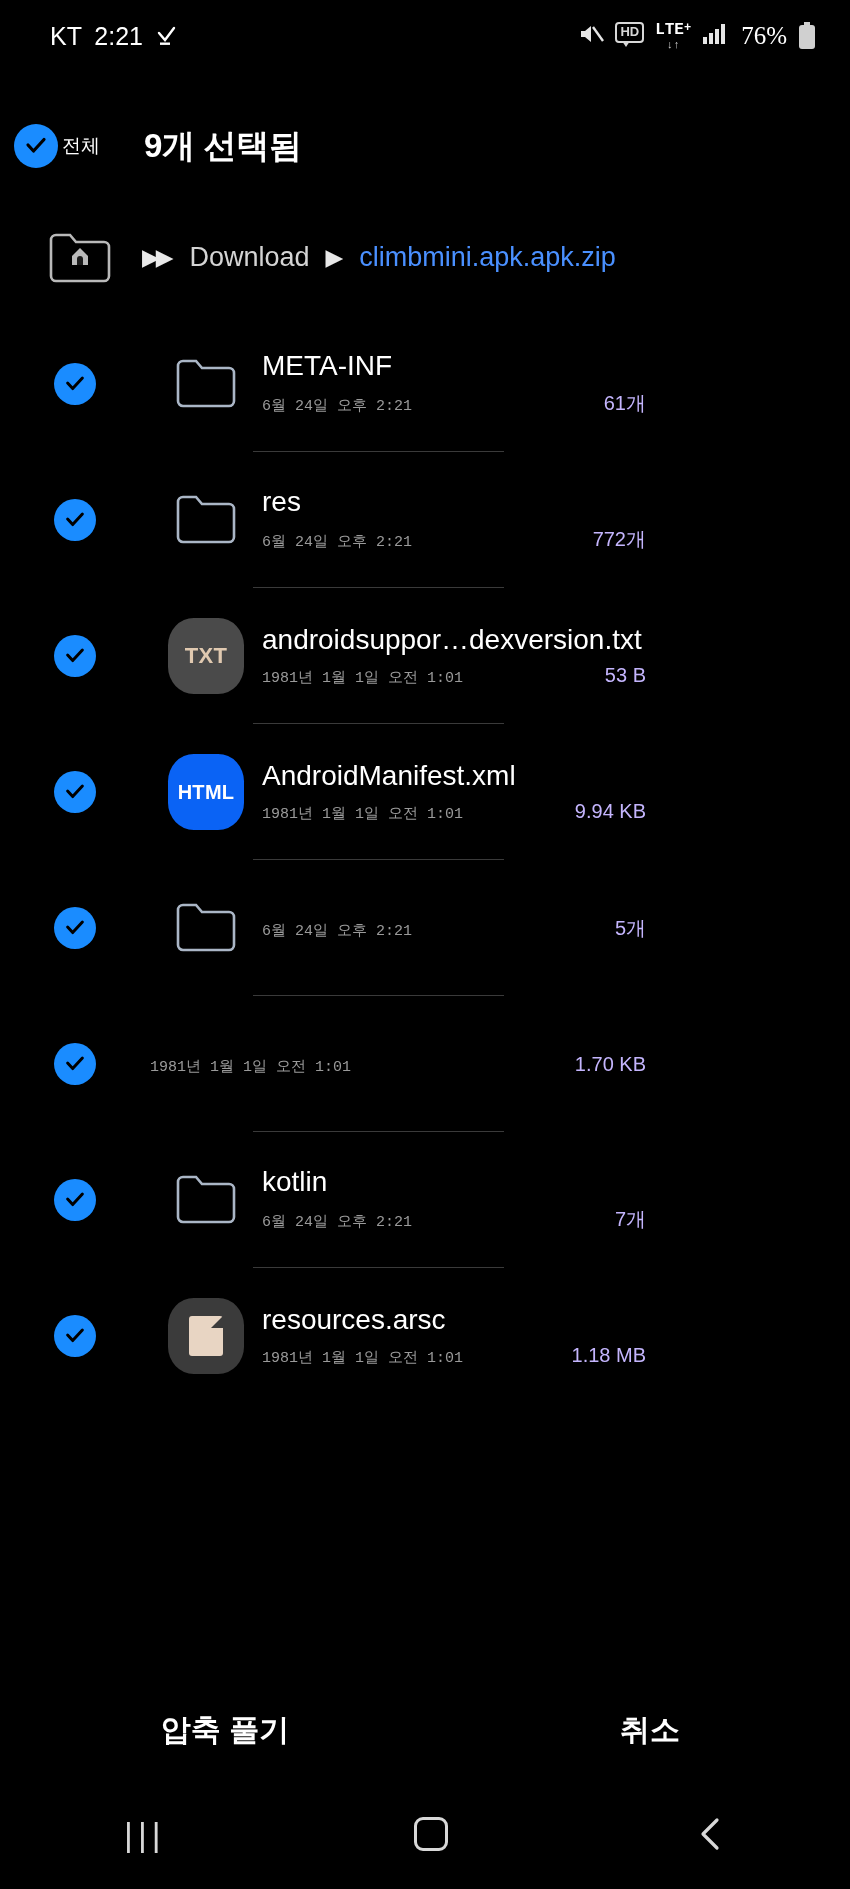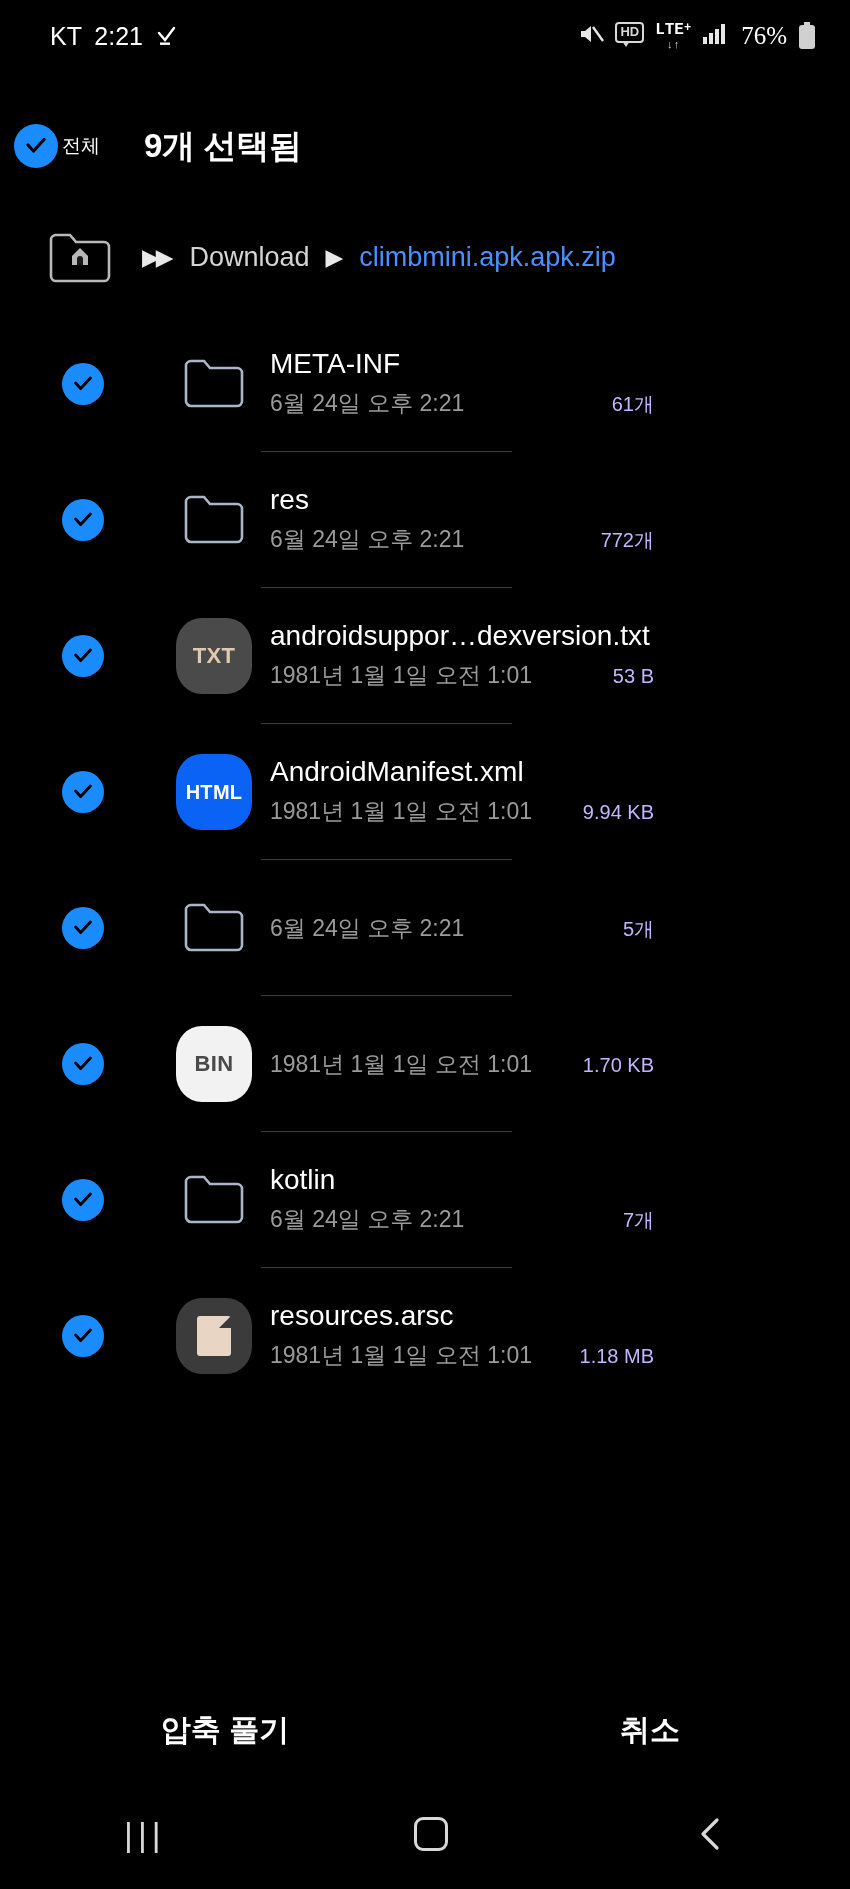--- a/index.html
+++ b/index.html
@@ -59,21 +59,21 @@
     position:absolute; top:218px; left:0; width:850px; height:78px;
     display:flex; align-items:center; padding-left:48px; gap:0;
   }
   .home-folder { width:64px; height:54px; flex:none; }
   .bc-arrows { color:#e8e8e8; font-size:23px; letter-spacing:-4px; margin:0 20px 0 30px; }
   .bc-arrow1 { color:#e8e8e8; font-size:23px; margin:0 16px; }
   .bc-seg { color:#d4d4d4; font-size:27px; }
   .bc-seg.cur { color:#4a90ff; }
 
   
-  .filelist { position:absolute; top:316px; left:8px; width:682px; }
+  .filelist { position:absolute; top:316px; left:0; width:682px; }
   .row { position:relative; height:136px; display:flex; align-items:center; }
   .row-check { width:150px; display:flex; justify-content:center; flex:none; }
   .check-circle-sm {
     width:42px; height:42px; border-radius:50%;
     background:#1a8cff; display:flex; align-items:center; justify-content:center;
   }
   .row-icon { width:112px; display:flex; justify-content:center; align-items:center; flex:none; }
 
   .folder-ico { width:60px; height:52px; }
 
@@ -92,21 +92,21 @@
     position:relative;
   }
   .sq-generic .page:after{
     content:""; position:absolute; right:0; top:0;
     border-left:12px solid transparent; border-bottom:12px solid #3b3b3b;
   }
 
   .row-text { flex:1; padding-right:36px; display:flex; flex-direction:column; gap:9px; }
   .row-name { color:#fff; font-size:28px; line-height:1.05; }
   .row-meta { display:flex; align-items:baseline; justify-content:space-between; }
-  .row-date { color:#9a9a9a; font-size:23px; }
+  .row-date { color:#9a9a9a; font-size:15px;font-family:Liberation Mono, monospace; }
   .row-size { color:#c4b5fd; font-size:20px; white-space:nowrap; }
   .divider {
     position:absolute; left:253px; right:178px; bottom:0; height:1px;
     background:#3a3a3a;
   }
 
   
   .actionbar {
     position:absolute; bottom:110px; left:0; width:850px; height:98px;
     display:flex; align-items:center;
@@ -324,23 +324,20 @@
     </div>
 
     <div class="row">
       <div class="row-check">
         <span class="check-circle-sm">
           <svg width="24" height="24" viewBox="0 0 26 26">
               <path d="M5 12 L10.5 18 L21 6.5" stroke="#000" stroke-width="3.2" fill="none" stroke-linecap="round" stroke-linejoin="round"></path>
             </svg>
         </span>
       </div>
-      <div class="row-icon">
-        <span class="squircle sq-bin">BIN</span>
-      </div>
       <div class="row-text">
         <div class="row-meta">
           <span class="row-date">1981년 1월 1일 오전 1:01</span>
           <span class="row-size">1.70 KB</span>
         </div>
       </div>
       <div class="divider"></div>
     </div>
 
     <div class="row">

